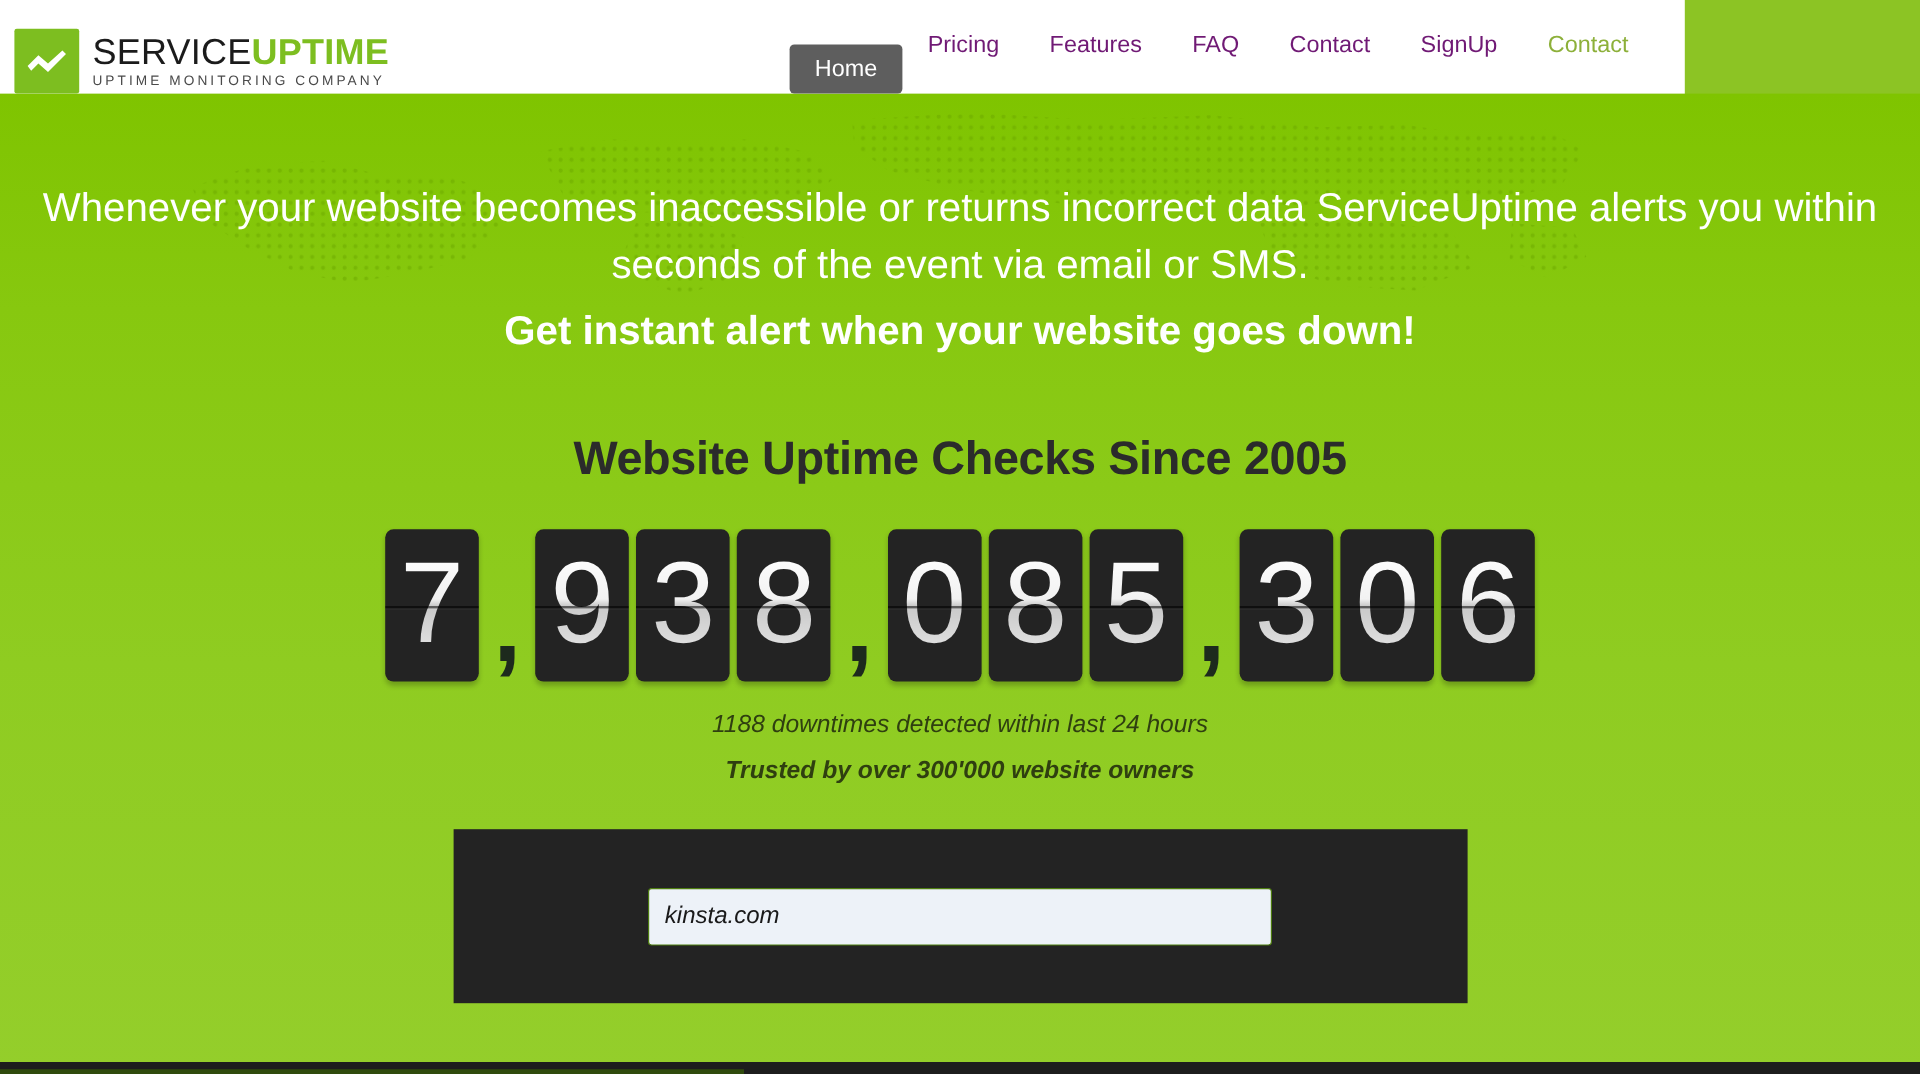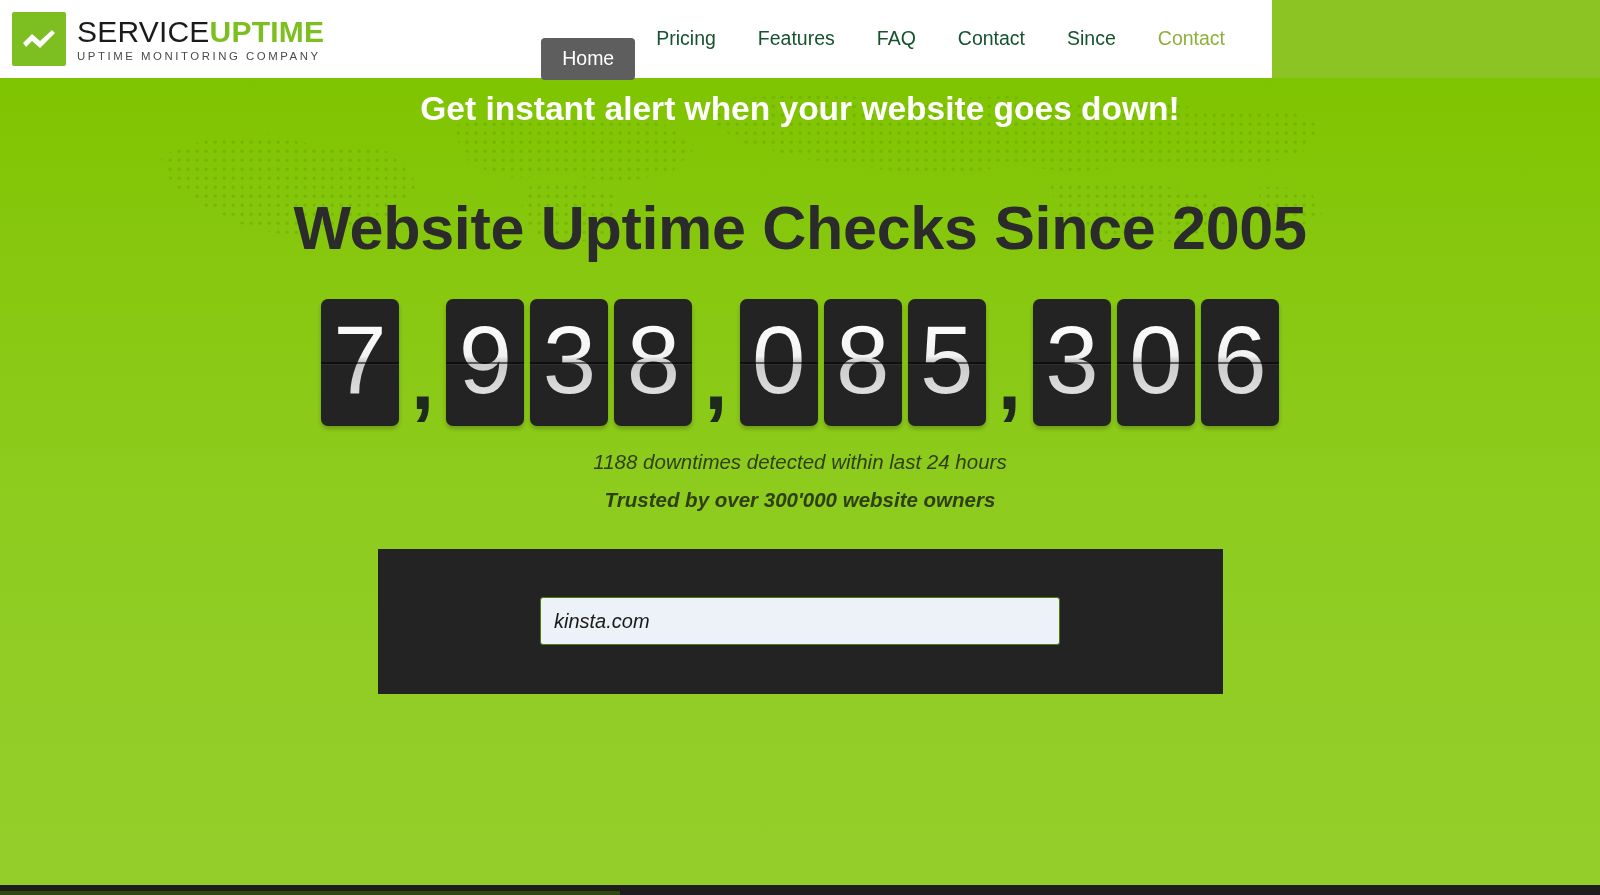--- a/index.html
+++ b/index.html
@@ -9,25 +9,25 @@
     height: 895px;
     overflow: hidden;
     font-family: "Liberation Sans", sans-serif;
     background: #8CC424;
   }
 
   
   .header {
     position: absolute;
     top: 0; left: 0;
-    width: 1272px;
+    width: 1404px;
     height: 78px;
     background: #ffffff;
     display: flex;
-    align-items: center;
+    align-items: flex-end;
     z-index: 20;
   }
 
   .logo-wrap {
     display: flex;
     align-items: center;
     margin-left: 12px;
     gap: 11px;
   }
 
@@ -64,21 +64,21 @@
   .nav {
     margin-left: auto;
     margin-right: 26px;
     display: flex;
     align-items: center;
     gap: 0px;
   }
 
   .nav-item {
     font-size: 19.5px;
-    color: #14532d;
+    color: #701a75;
     padding: 11px 21px;
     border-radius: 4px;
     white-space: nowrap;
     cursor: pointer;
     text-decoration: none;
     line-height: 1;
   }
   .nav-item.active {
     background: #5E5E5E;
     color: #ffffff;
@@ -127,21 +127,21 @@
     color: #ffffff;
     font-size: 33.5px;
     font-weight: 700;
     margin-top: 9px;
     line-height: 1.3;
   }
 
   .section-title {
     text-align: center;
     color: #2b2b2b;
-    font-size: 61px;
+    font-size: 39px;
     font-weight: 700;
     margin-top: 62px;
     letter-spacing: -0.3px;
   }
 
   
   .counter {
     margin-top: 36px;
     display: flex;
     justify-content: center;
@@ -283,21 +283,21 @@
       <div class="logo-line2">UPTIME MONITORING COMPANY</div>
     </div>
   </div>
 
   <nav class="nav">
     <a class="nav-item active">Home</a>
     <a class="nav-item">Pricing</a>
     <a class="nav-item">Features</a>
     <a class="nav-item">FAQ</a>
     <a class="nav-item">Contact</a>
-    <a class="nav-item">Since</a>
+    <a class="nav-item">SignUp</a>
     <a class="nav-item signup">Contact</a>
   </nav>
 
 </div>
 
 <div class="hero">
 
   <svg class="map-dots" viewBox="0 0 1180 175" preserveAspectRatio="none" aria-hidden="true">
     <defs>
       <pattern id="dotgrid" width="9" height="9" patternUnits="userSpaceOnUse">
@@ -310,20 +310,24 @@
       <path d="M380,100 L430,98 L470,112 L460,146 L420,160 L385,148 L370,124 Z"></path>
       <path d="M560,14 L660,8 L760,14 L860,10 L950,20 L1020,18 L1090,28 L1140,22 L1170,40
                L1150,70 L1080,82 L1000,76 L930,86 L860,80 L790,90 L720,82 L650,72 L590,56 L562,36 Z"></path>
       <path d="M900,100 L990,96 L1060,108 L1080,136 L1030,156 L960,152 L910,132 Z"></path>
       <path d="M1110,100 L1160,104 L1172,128 L1140,146 L1108,130 Z"></path>
     </g>
   </svg>
 
   <div class="hero-inner">
 
+    <div class="tagline">
+      <span>Whenever your website becomes inaccessible or returns incorrect data ServiceUptime alerts you</span>
+      <span>within seconds of the event via email or SMS.</span>
+    </div>
     <div class="tagline-bold">Get instant alert when your website goes down!</div>
 
     <div class="section-title">Website Uptime Checks Since 2005</div>
 
     <div class="counter">
       <div class="digit">
           <span>7</span>
         </div>
       <div class="comma">,</div>
       <div class="digit">

